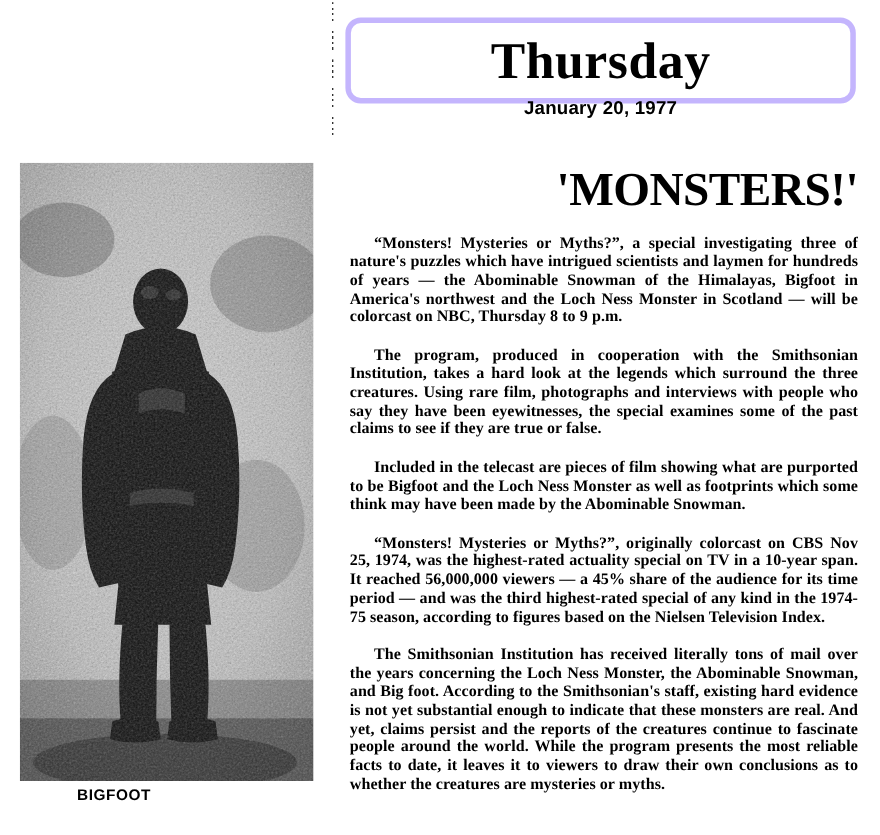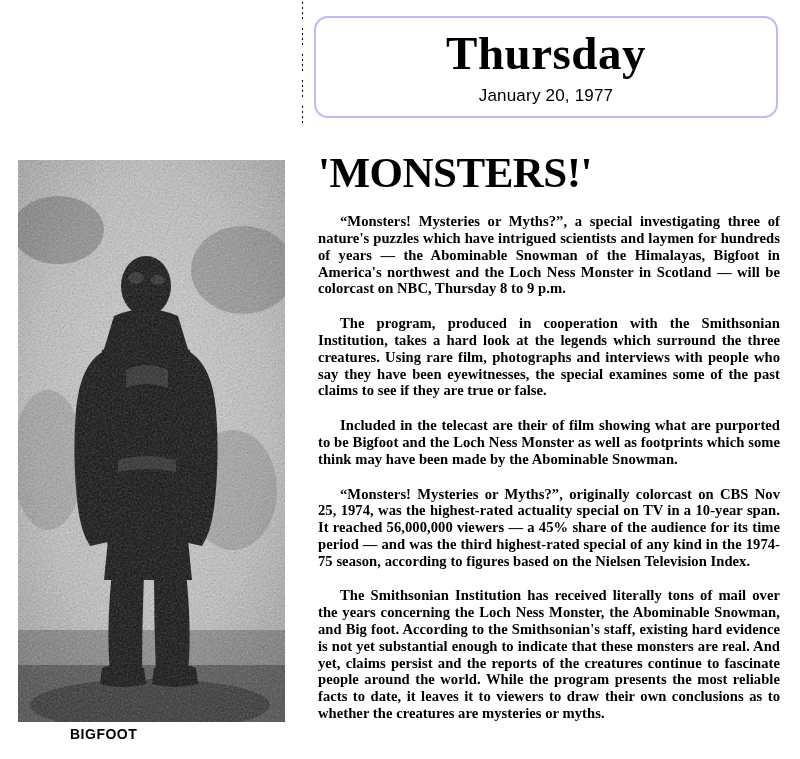--- a/index.html
+++ b/index.html
@@ -31,48 +31,48 @@
   .tick-c { left: 302px; top: 54px; height: 18px; }
   .tick-d { left: 302px; top: 80px; height: 18px; }
   .tick-e { left: 302px; top: 106px; height: 18px; }
 
   
   .banner {
     position: absolute;
     left: 314px;
     top: 16px;
     width: 464px;
-    height: 102px;
-    border: 2px solid #c4b5fd;
+    height: 78px;
+    border: 5px solid #c4b5fd;
     border-radius: 14px;
     box-sizing: border-box;
     background: #fff;
     text-align: center;
   }
   .banner-day {
     font-family: "Liberation Serif", serif;
     font-weight: bold;
     font-size: 47px;
     line-height: 1;
     letter-spacing: 0.5px;
     margin-top: 12px;
   }
   .banner-date {
     font-family: "Liberation Sans", sans-serif;
-    font-weight: normal;
+    font-weight: bold;
     font-size: 17px;
     letter-spacing: 0.2px;
     margin-top: 9px;
   }
 
   
   .photo-wrap {
     position: absolute;
     left: 18px;
-    top: 160px;
+    top: 148px;
     width: 267px;
     height: 590px;
   }
   .photo {
     position: absolute;
     left: 0;
     top: 0;
     width: 267px;
     height: 562px;
     background: #f2f2f2;
@@ -94,21 +94,21 @@
     position: absolute;
     left: 318px;
     top: 150px;
     width: 462px;
   }
   .headline {
     font-family: "Liberation Serif", serif;
     font-weight: bold;
     font-size: 43px;
     line-height: 1.05;
-    text-align: left;
+    text-align: right;
     letter-spacing: -0.5px;
     margin: 0 0 16px 0;
   }
   .body-text p {
     font-family: "Liberation Serif", serif;
     font-weight: bold;
     font-size: 14.6px;
     line-height: 16.8px;
     text-align: justify;
     text-indent: 22px;
@@ -207,17 +207,17 @@
     </svg>
   </div>
   <div class="photo-caption">BIGFOOT</div>
 </div>
 
 <div class="article">
   <h1 class="headline">'MONSTERS!'</h1>
   <div class="body-text">
     <p>“Monsters! Mysteries or Myths?”, a special investigating three of nature's puzzles which have intrigued scientists and laymen for hundreds of years — the Abominable Snowman of the Himalayas, Bigfoot in America's northwest and the Loch Ness Monster in Scotland — will be colorcast on NBC, Thursday 8 to 9 p.m.</p>
     <p>The program, produced in cooperation with the Smithsonian Institution, takes a hard look at the legends which surround the three creatures. Using rare film, photographs and interviews with people who say they have been eyewitnesses, the special examines some of the past claims to see if they are true or false.</p>
-    <p>Included in the telecast are their of film showing what are purported to be Bigfoot and the Loch Ness Monster as well as footprints which some think may have been made by the Abominable Snowman.</p>
+    <p>Included in the telecast are pieces of film showing what are purported to be Bigfoot and the Loch Ness Monster as well as footprints which some think may have been made by the Abominable Snowman.</p>
     <p>“Monsters! Mysteries or Myths?”, originally colorcast on CBS Nov 25, 1974, was the highest-rated actuality special on TV in a 10-year span. It reached 56,000,000 viewers — a 45% share of the audience for its time period — and was the third highest-rated special of any kind in the 1974-75 season, according to figures based on the Nielsen Television Index.</p>
     <p>The Smithsonian Institution has received literally tons of mail over the years concerning the Loch Ness Monster, the Abominable Snowman, and Big foot. According to the Smithsonian's staff, existing hard evidence is not yet substantial enough to indicate that these monsters are real. And yet, claims persist and the reports of the creatures continue to fascinate people around the world. While the program presents the most reliable facts to date, it leaves it to viewers to draw their own conclusions as to whether the creatures are mysteries or myths.</p>
   </div>
 </div>
 
 </body></html>

